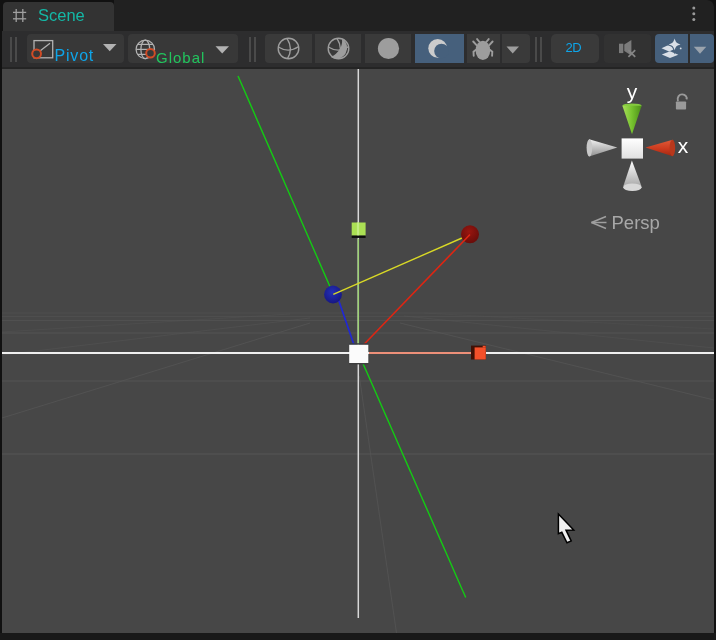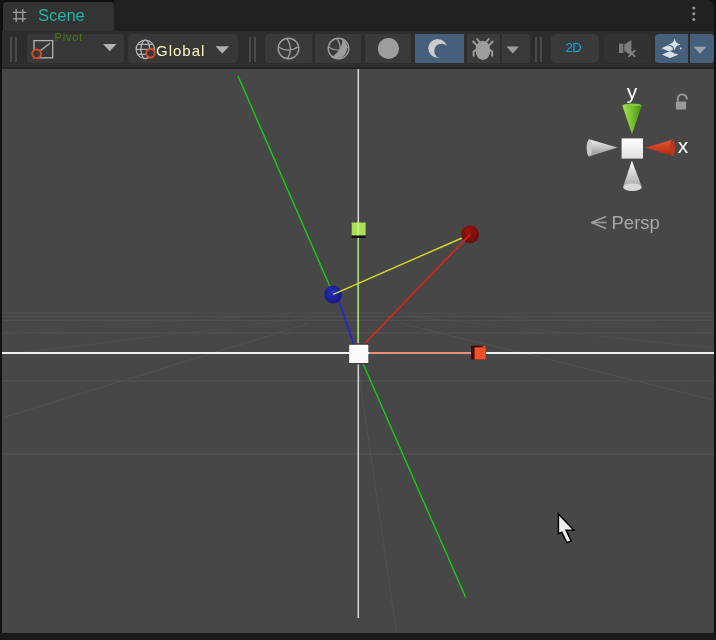--- a/index.html
+++ b/index.html
@@ -32,35 +32,35 @@
   <div class="abs" style="left:10.1px;top:36.5px;width:2.2px;height:25px;background:#4a4a4a;"></div>
   <div class="abs" style="left:15px;top:36.5px;width:2.2px;height:25px;background:#4a4a4a;"></div>
 
   <div class="abs" style="left:26.5px;top:34px;width:97px;height:29px;background:#383838;border-radius:4px;"></div>
   <svg class="abs" style="left:26.5px;top:34px;" width="97" height="29" viewBox="0 0 97 29">
     <rect x="7" y="6.6" width="18.7" height="17.2" fill="none" stroke="#b2b2b2" stroke-width="1.3"></rect>
     <line x1="11" y1="18.5" x2="23" y2="9.2" stroke="#b2b2b2" stroke-width="1.3"></line>
     <circle cx="9.6" cy="19.8" r="4.4" fill="#383838" stroke="#d14c26" stroke-width="2"></circle>
     <polygon points="76,10 89.5,10 82.7,17.2" fill="#b2b2b2"></polygon>
   </svg>
-  <div class="abs" style="left:54.5px;top:31px;font-size:11px;letter-spacing:0.8px;color:#4d7c0f;">Pivot</div>
+  <div class="abs" style="left:54.5px;top:47px;font-size:16px;letter-spacing:0.8px;color:#0ea5e9;">Pivot</div>
 
   <div class="abs" style="left:128px;top:34px;width:110px;height:29px;background:#383838;border-radius:4px;"></div>
   <svg class="abs" style="left:128px;top:34px;" width="110" height="29" viewBox="0 0 110 29">
     <g fill="none" stroke="#b2b2b2" stroke-width="1.25">
       <circle cx="17.3" cy="15.4" r="9.2"></circle>
       <ellipse cx="17.3" cy="15.4" rx="4.4" ry="9.2"></ellipse>
       <line x1="8.1" y1="15.4" x2="26.5" y2="15.4"></line>
       <line x1="9.5" y1="10.4" x2="25.1" y2="10.4"></line>
       <line x1="9.5" y1="20.4" x2="25.1" y2="20.4"></line>
     </g>
     <circle cx="22.5" cy="19.2" r="4.3" fill="#383838" stroke="#d14c26" stroke-width="2"></circle>
     <polygon points="87.5,12.3 101,12.3 94.2,19.5" fill="#b2b2b2"></polygon>
   </svg>
-  <div class="abs" style="left:156px;top:42px;font-size:15px;letter-spacing:1px;color:#fef9c3;">Global</div>
+  <div class="abs" style="left:156px;top:49px;font-size:15px;letter-spacing:1px;color:#22c55e;">Global</div>
 
   <div class="abs" style="left:249.3px;top:36.5px;width:2.2px;height:25px;background:#4a4a4a;"></div>
   <div class="abs" style="left:253.9px;top:36.5px;width:2.2px;height:25px;background:#4a4a4a;"></div>
 
   <div class="abs" style="left:264.5px;top:34px;width:47px;height:29px;background:#3a3a3a;border-radius:4px 0 0 4px;"></div>
   <div class="abs" style="left:315px;top:34px;width:46px;height:29px;background:#3a3a3a;"></div>
   <div class="abs" style="left:364.5px;top:34px;width:46.5px;height:29px;background:#3a3a3a;"></div>
   <div class="abs" style="left:415px;top:34px;width:48.5px;height:29px;background:#46607c;"></div>
   <div class="abs" style="left:467px;top:34px;width:32.5px;height:29px;background:#3a3a3a;"></div>
   <div class="abs" style="left:501.5px;top:34px;width:28.5px;height:29px;background:#3a3a3a;border-radius:0 4px 4px 0;"></div>

